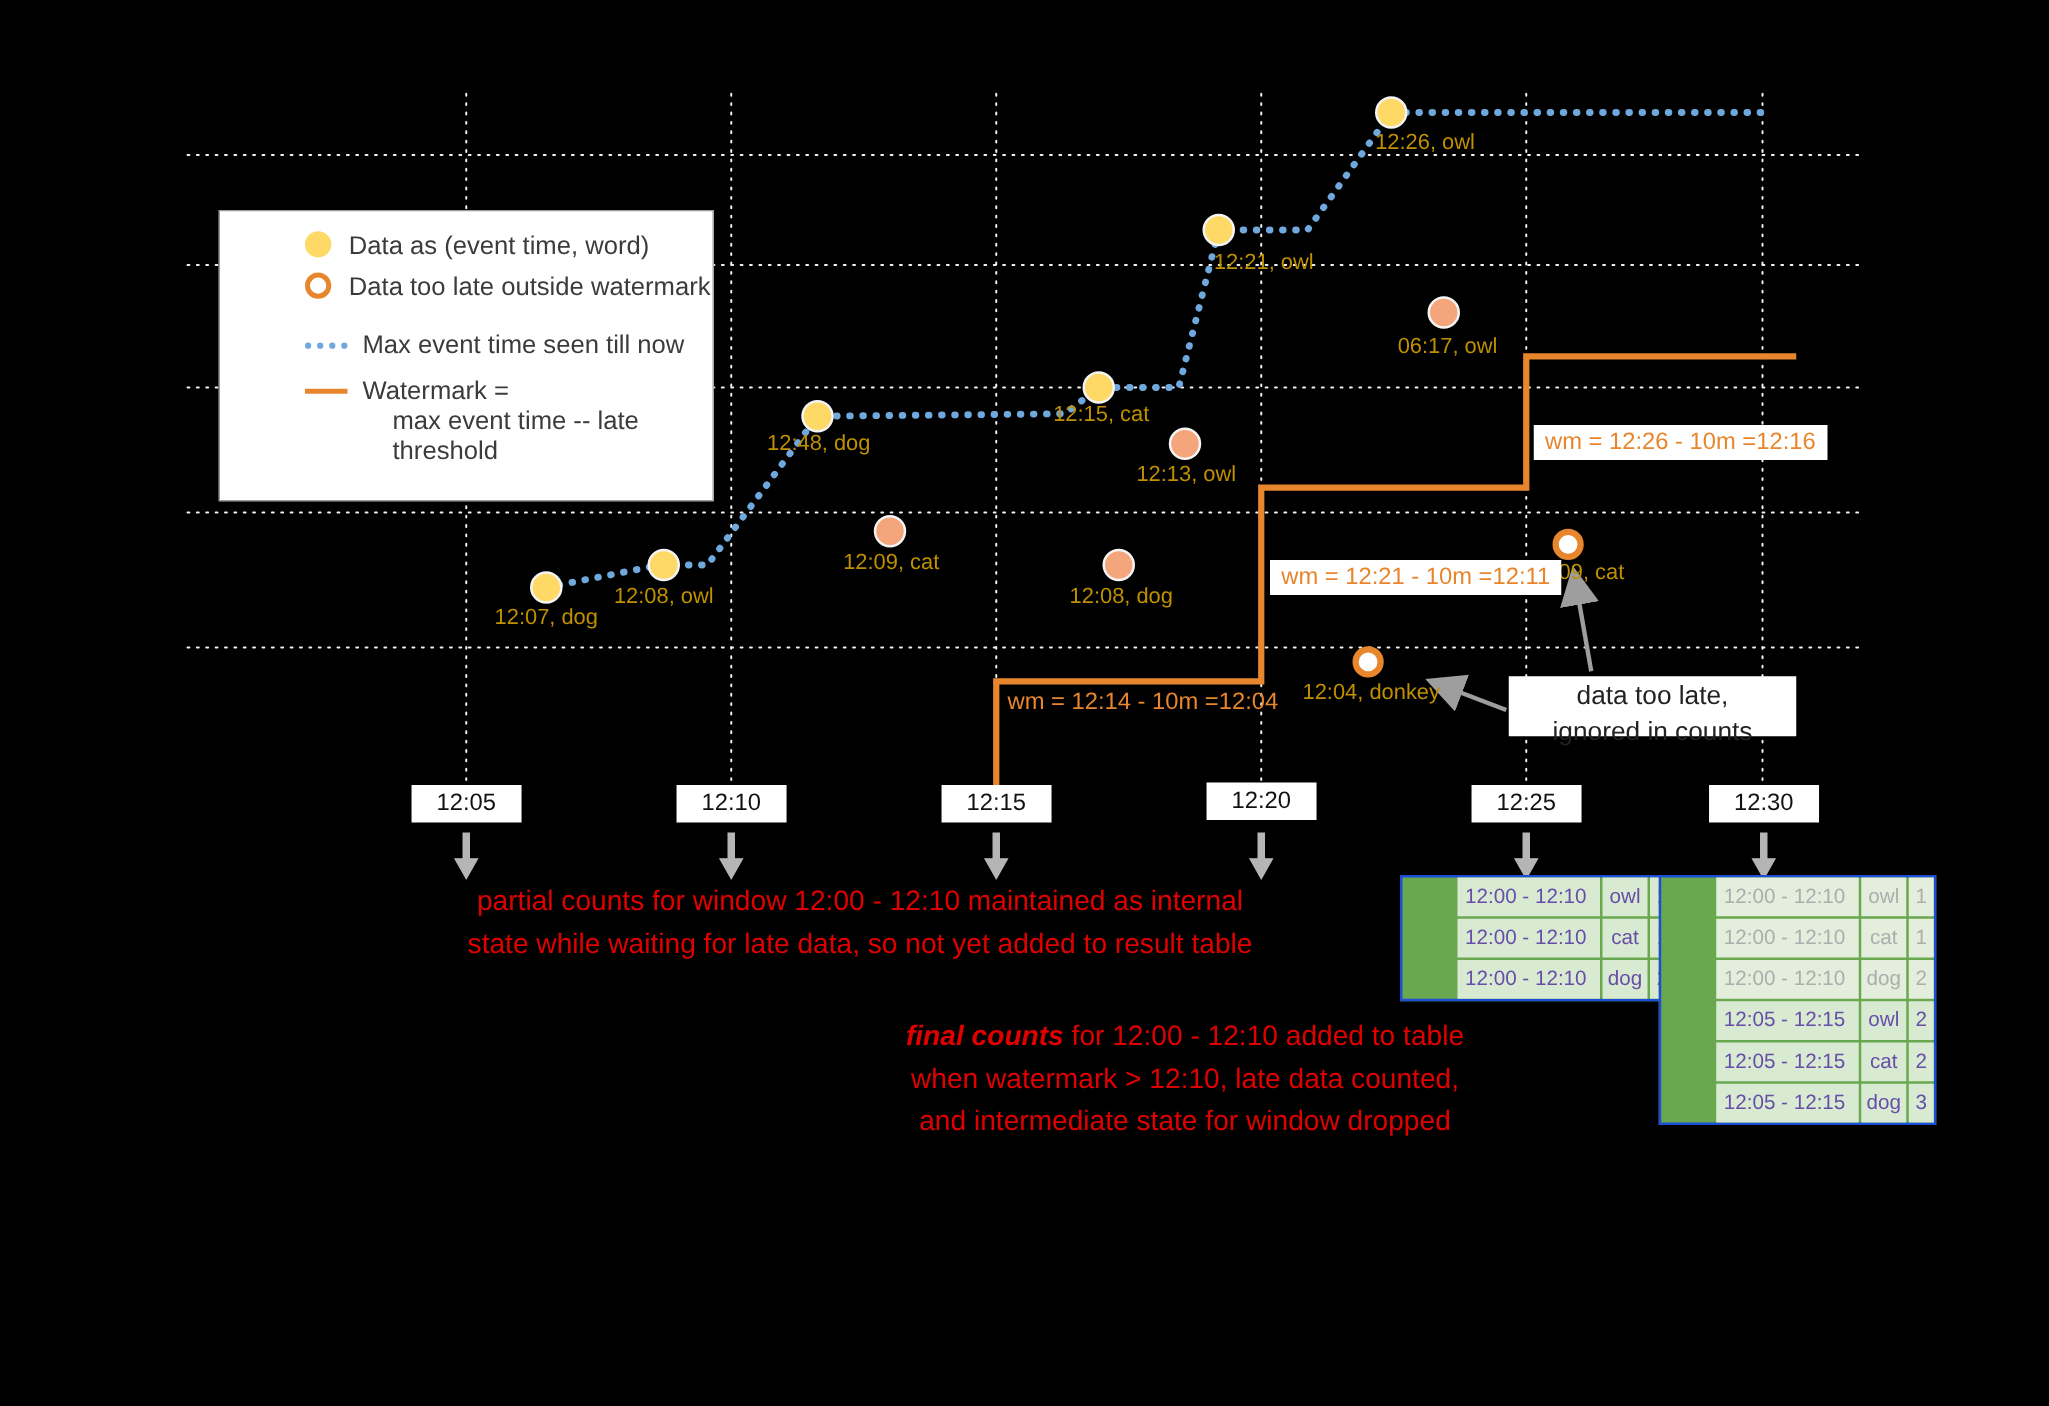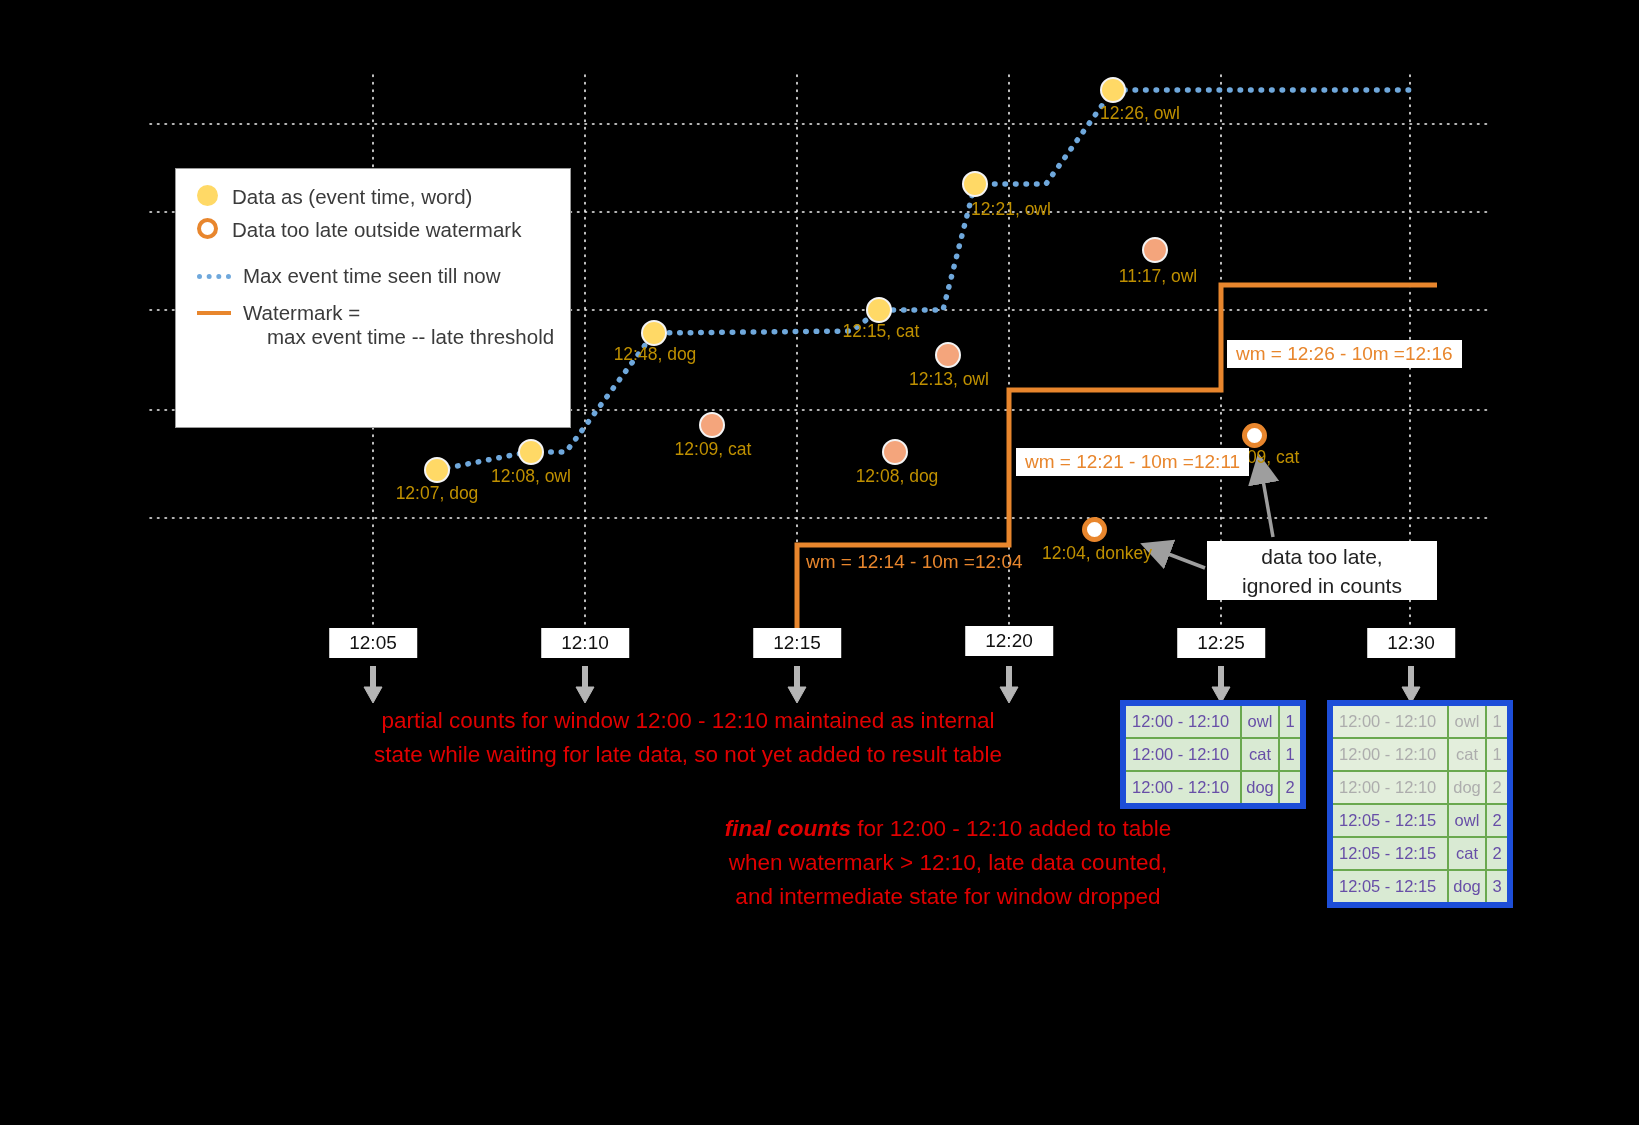--- a/index.html
+++ b/index.html
@@ -9,23 +9,23 @@
 
   
   .dot { position:absolute; border-radius:50%; box-sizing:content-box; }
   .dot.on   { width:22px; height:22px; background:#FFD966; border:2px solid #f4f4f4; }
   .dot.late { width:22px; height:22px; background:#F4A57C; border:2px solid #f4f4f4; }
   .dot.toolate { width:15px; height:15px; background:#fff; border:5px solid #E8862D; }
   .pt-label { position:absolute; transform:translateX(-50%); color:#BF9000;
               font-size:17.5px; white-space:nowrap; }
 
   
-  .legend { position:absolute; left:175px; top:168px; width:396px; height:260px;
+  .legend { position:absolute; left:175px; top:168px; width:396px; height:233px;
             background:#fff; border:1.5px solid #9a9a9a; box-sizing:border-box;
-            padding-top:13px; color:#3b3b3b; }
+            padding-top:13px; color:#3b3b3b;padding-left:47px; }
   .legend-row { display:flex; align-items:flex-start; padding-left:21px;
                 font-size:20.5px; min-height:33px; }
   .legend-row .txt { padding-top:3px; }
   .swatch { width:21px; height:21px; border-radius:50%; margin-right:14px; flex:0 0 auto; margin-top:3px; }
   .swatch.on { background:#FFD966; }
   .swatch.late { background:#F4A57C; }
   .swatch.toolate { width:13px; height:13px; background:#fff; border:4px solid #E8862D; }
   .lineswatch { width:34px; height:0; margin-right:12px; flex:0 0 auto; margin-top:13px; }
   .lineswatch.dotted { border-top:5px dotted #6FA8DC; }
   .lineswatch.solid  { border-top:4px solid #E8862D; }
@@ -40,25 +40,25 @@
   .wm-label.boxed { background:#fff; padding:3px 9px;margin-top:44px; }
 
   
   .red-note { position:absolute; transform:translateX(-50%); color:#E00000;
               font-size:22.5px; text-align:center; line-height:34px; white-space:nowrap; }
   .em-red { font-style:italic; font-weight:bold; }
 
   
   .white-note { position:absolute; background:#fff; color:#222; font-size:21px;
                 text-align:center; line-height:29px; padding-top:1px;
-                width:230px; height:59px; box-sizing:border-box; }
+                width:230px; height:48px; box-sizing:border-box; }
 
   
   .gtable { position:absolute; display:grid; grid-template-columns:114px 36px 20px;
-            gap:2px; background:#6AA84F; border:6px solid #1d4ed8; }
+            gap:2px; background:#6AA84F; border:2px solid #1d4ed8;padding-left:44px; }
   .gcell { background:#D9EAD3; color:#674EA7; font-size:16.5px; padding:6px 4px 6px 6px;
            display:flex; align-items:center; white-space:nowrap; }
   .gcell.word, .gcell.count { justify-content:center; padding:6px 1px; }
   .gcell.faded { background:#E3EEDC; color:#ADADAD; }
 </style>
 </head>
 <body>
 
 <div class="stage">
 
@@ -160,21 +160,21 @@
   <div class="pt-label" style="left:437px; top:483px;">12:07, dog</div>
   <div class="pt-label" style="left:531px; top:466px;">12:08, owl</div>
   <div class="pt-label" style="left:655px; top:344px;">12:48, dog</div>
   <div class="pt-label" style="left:881px; top:321px;">12:15, cat</div>
   <div class="pt-label" style="left:1011px; top:199px;">12:21, owl</div>
   <div class="pt-label" style="left:1140px; top:103px;">12:26, owl</div>
 
   <div class="pt-label" style="left:713px; top:439px;">12:09, cat</div>
   <div class="pt-label" style="left:949px; top:369px;">12:13, owl</div>
   <div class="pt-label" style="left:897px; top:466px;">12:08, dog</div>
-  <div class="pt-label" style="left:1158px; top:266px;">11:17, owl</div>
+  <div class="pt-label" style="left:1158px; top:266px;">06:17, owl</div>
 
   <div class="pt-label" style="left:1097px; top:543px;">12:04, donkey</div>
   <div class="pt-label" style="left:1261px; top:447px;">12:09, cat</div>
 
   <div class="wm-label" style="left:806px; top:551px;">wm = 12:14 - 10m =12:04</div>
   <div class="wm-label boxed" style="left:1016px; top:404px;">wm = 12:21 - 10m =12:11</div>
   <div class="wm-label boxed" style="left:1227px; top:296px;">wm = 12:26 - 10m =12:16</div>
 
   <div class="tick-box" style="left:373px; top:628px;">12:05</div>
   <div class="tick-box" style="left:585px; top:628px;">12:10</div>

